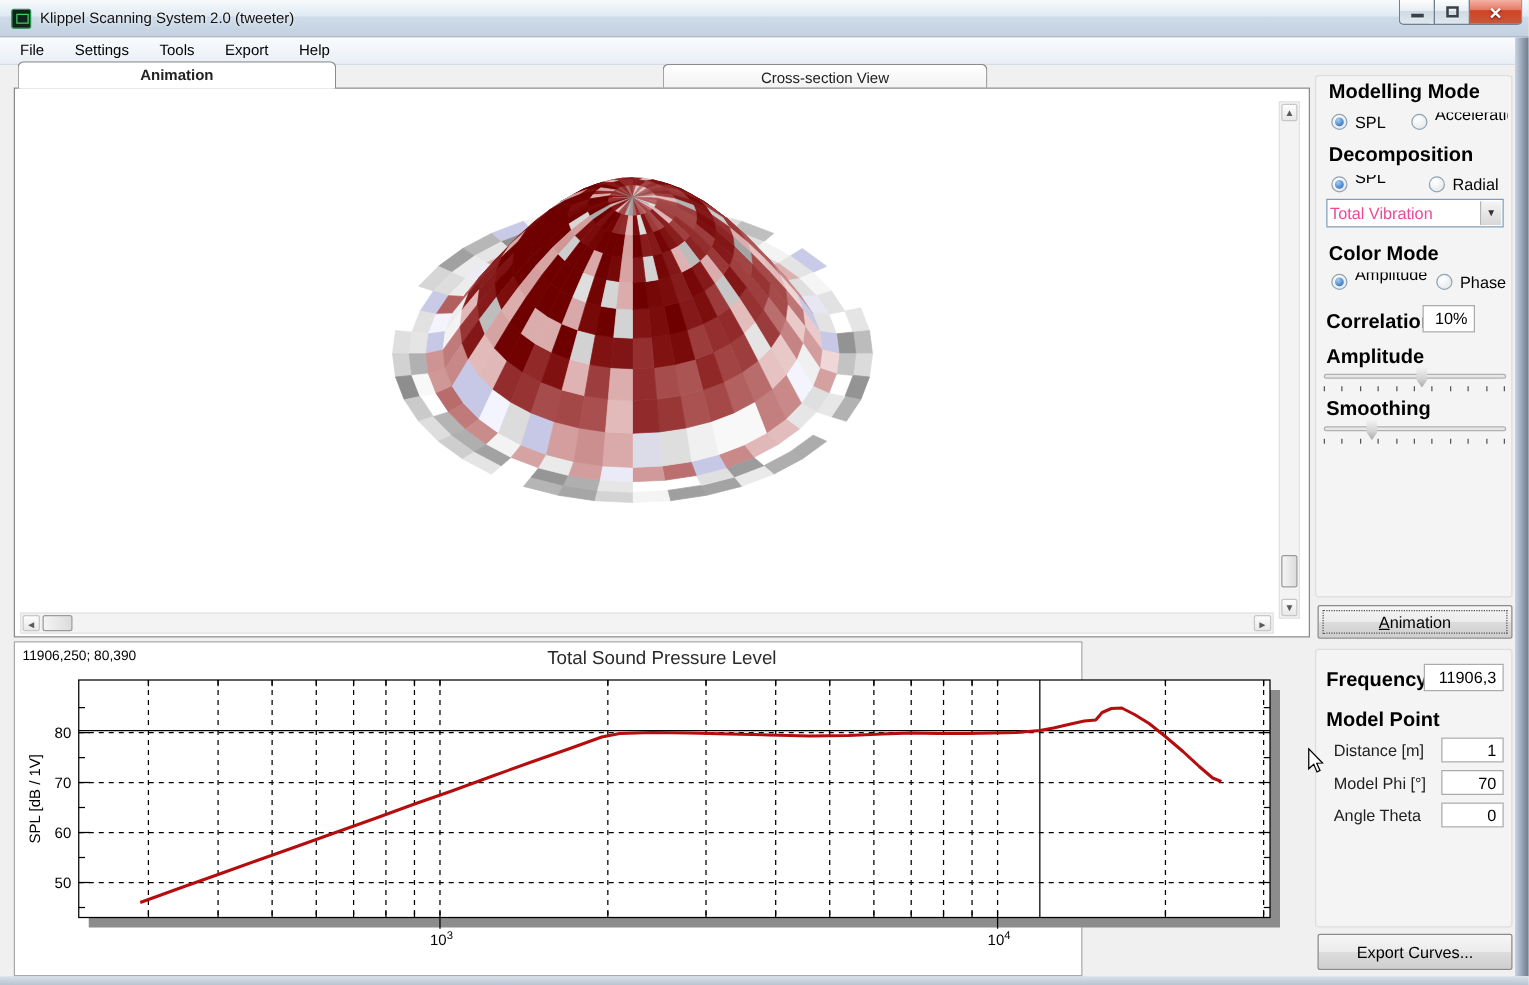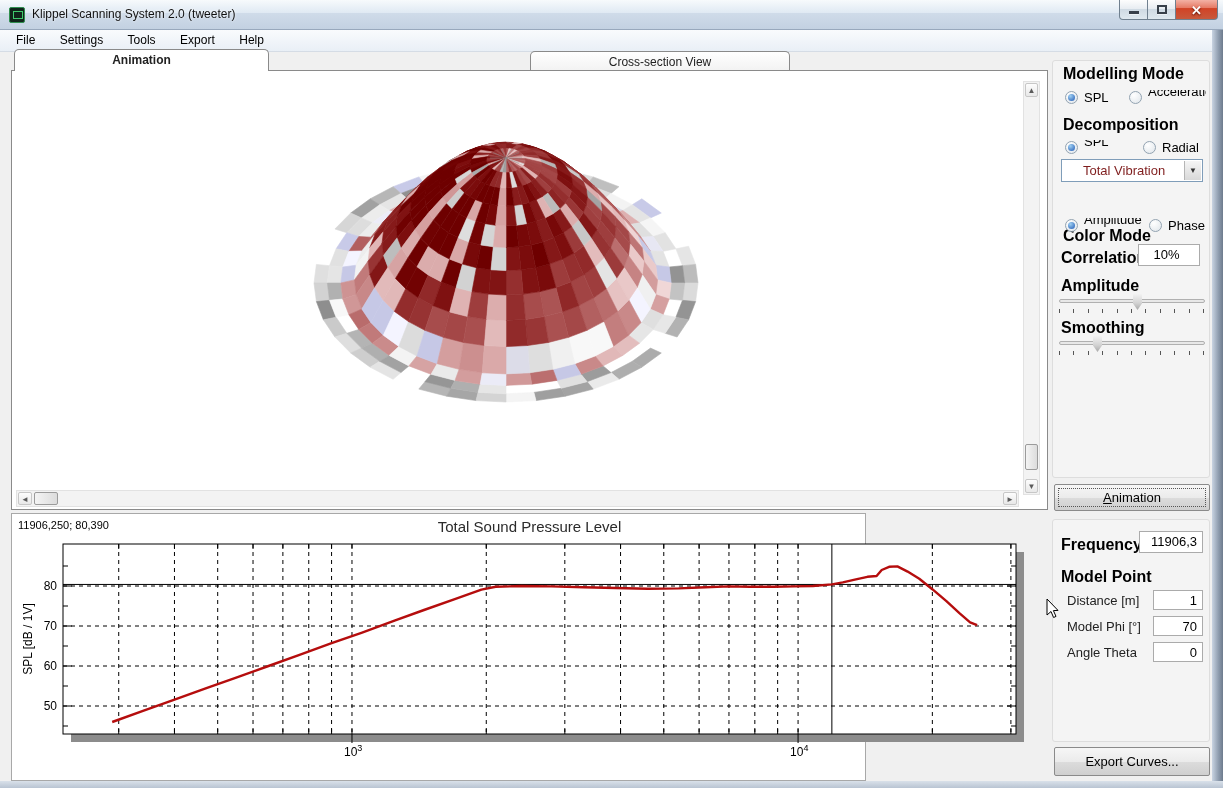--- a/index.html
+++ b/index.html
@@ -60,21 +60,21 @@
   #card-model { left:1052px; top:519px; width:158px; height:223px; }
   .hdr { position:absolute; font-size:16px; font-weight:bold; color:#000; }
   .radio { position:absolute; width:13px; height:13px; border-radius:50%; border:1px solid #93a3b1;
     background:radial-gradient(circle at 35% 30%, #ffffff, #dfe5ea); }
   .radio.sel::after { content:''; position:absolute; left:2px; top:2px; width:7px; height:7px; border-radius:50%;
     background:radial-gradient(circle at 35% 30%, #9fd0f2, #2059b5); }
   .rlabel { position:absolute; font-size:13px; color:#000; white-space:nowrap; }
   .clipped { height:9px; overflow:hidden; }
   .clipped span { display:block; line-height:13px; margin-top:-5px; }
   .combo { position:absolute; background:#fff; border:1px solid #7f9db9; font-size:13px; }
-  .combo .val { position:absolute; left:21px; top:3px; color:#7f1d1d; }
+  .combo .val { position:absolute; left:2px; top:3px; color:#ec4899; }
   .combo .drop { position:absolute; right:1px; top:1px; bottom:1px; width:17px;
     background:linear-gradient(#f5f5f5,#d8d8d8); border-left:1px solid #b5b5b5; text-align:center; font-size:8px; color:#333; line-height:19px; }
   .tfield { position:absolute; background:#fff; border:1px solid #ababab; font-size:13px; color:#000;
     text-align:right; padding:2px 5px 0 0; }
   .slider-track { position:absolute; height:4px; background:#e8e8e8; border:1px solid #b0b0b0; border-radius:2px; width:146px; }
   .slider-thumb { position:absolute; width:9px; height:17px; top:-7px;
     background:linear-gradient(#f6f6f6,#d2d2d2 60%,#a8a8a8); clip-path:polygon(0 0,100% 0,100% 62%,50% 100%,0 62%); }
   .ticks { position:absolute; width:146px; height:4px; }
   .ticks i { position:absolute; top:0; width:1px; height:4px; background:#555; }
   .btn { position:absolute; background:linear-gradient(#f6f6f6,#ebebeb 50%,#dcdcdc 51%,#cfcfcf); border:1px solid #8a8a8a;
@@ -670,30 +670,30 @@
         <span>SPL</span>
       </div>
     <div class="radio" style="left:90px;top:80px;"></div>
     <div class="rlabel" style="left:109px;top:79px;">Radial</div>
 
     <div class="combo" style="left:8px;top:98px;width:142px;height:23px;">
       <span class="val">Total Vibration</span>
       <span class="drop">▼</span>
     </div>
 
-    <div class="hdr" style="left:10px;top:134px;margin-top:32px;">Color Mode</div>
+    <div class="hdr" style="left:10px;top:134px;">Color Mode</div>
     <div class="radio sel" style="left:12px;top:158px;"></div>
     <div class="rlabel clipped" style="left:31px;top:157px;width:58px;">
         <span>Amplitude</span>
       </div>
     <div class="radio" style="left:96px;top:158px;"></div>
     <div class="rlabel" style="left:115px;top:157px;">Phase</div>
 
     <div class="hdr" style="left:8px;top:188px;">Correlation</div>
-    <div class="tfield" style="left:85px;top:183px;width:62px;height:22px;text-align:center;">10%</div>
+    <div class="tfield" style="left:85px;top:183px;width:42px;height:22px;">10%</div>
 
     <div class="hdr" style="left:8px;top:216px;">Amplitude</div>
     <div class="slider-track" style="left:6px;top:238px;">
       <div class="slider-thumb" id="amp-thumb" style="left: 73px;"></div>
     </div>
     <div class="ticks" id="amp-ticks" style="left:6px;top:248px;">
         <i style="left: 0px;"></i>
         <i style="left: 14px;"></i>
         <i style="left: 29px;"></i>
         <i style="left: 43px;"></i>

